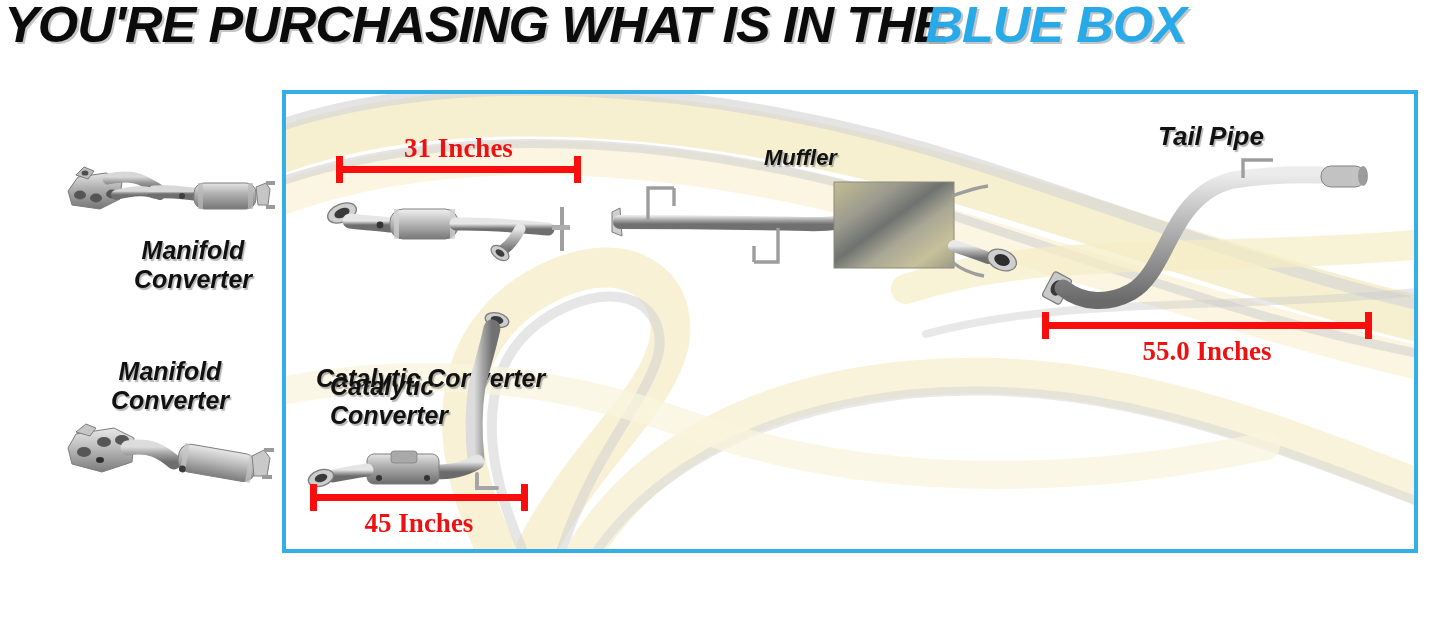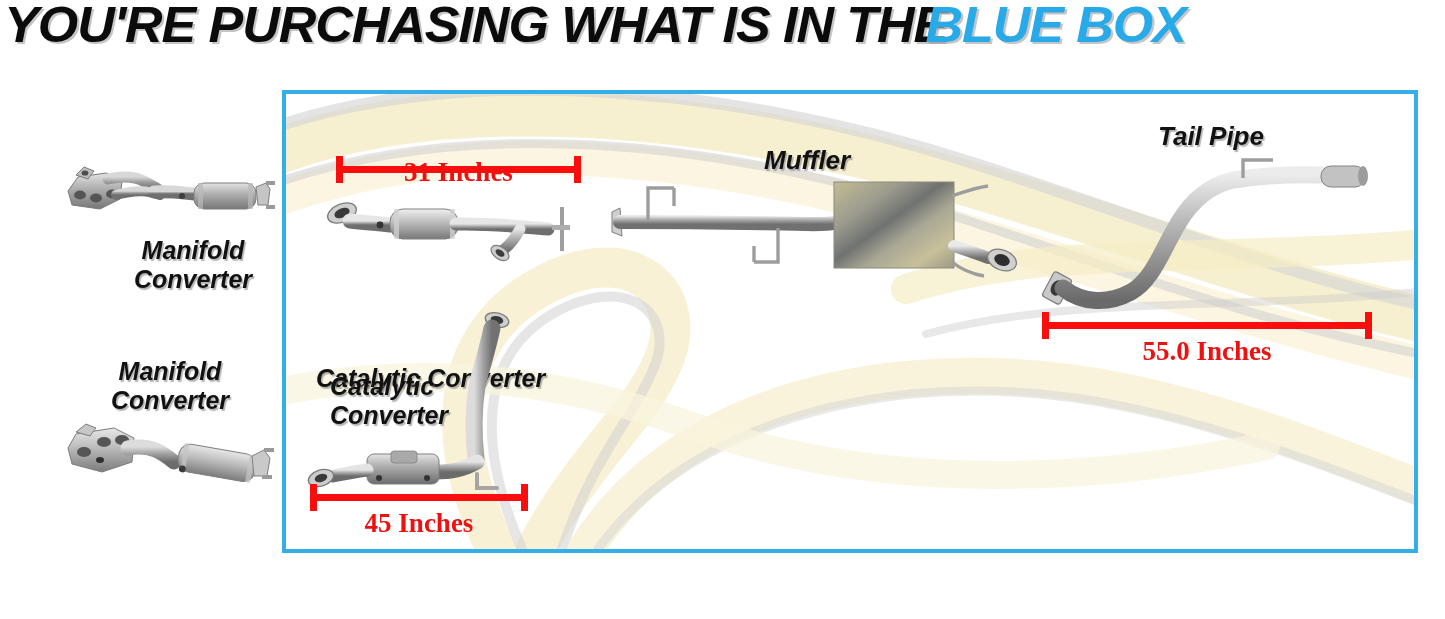--- a/index.html
+++ b/index.html
@@ -51,21 +51,21 @@
   .meas .cap{
     position:absolute;width:7px;height:27px;background:#f90d0d;top:-10px;
   }
   .meas .cap.l{left:0;}
   .meas .cap.r{right:0;}
   .meas .mtxt{
     position:absolute;width:100%;text-align:center;
     font-family:"Liberation Serif",serif;font-weight:bold;
     color:#ee1111;font-size:27px;white-space:nowrap;
   }
-  .meas.above .mtxt{bottom:8px;}
+  .meas.above .mtxt{bottom:32px;}
   .meas.below .mtxt{top:14px;}
 </style>
 </head>
 <body>
 
 <div id="header">
   <span class="title-txt" id="title-black">YOU'RE PURCHASING WHAT IS IN THE</span>
   <span class="title-txt" id="title-blue">BLUE BOX</span>
 </div>
 
@@ -281,21 +281,21 @@
       <path d="M348 72 C360 76 372 80 382 84" stroke="url(#mp1)" stroke-width="12" fill="none" stroke-linecap="round"></path>
       <g transform="rotate(22 396 86)">
         <ellipse cx="396" cy="86" rx="15" ry="10" fill="#cfcfcf" stroke="#7d7d7d" stroke-width="1.3"></ellipse>
         <ellipse cx="396" cy="86" rx="8" ry="5.6" fill="#2e2e2e"></ellipse>
       </g>
 
       <path d="M346 22 C358 18 368 14 382 12" stroke="#9d9d9d" stroke-width="3.4" fill="none"></path>
       <path d="M346 88 C356 96 366 100 378 102" stroke="#9d9d9d" stroke-width="3.4" fill="none"></path>
     </svg>
   </div>
-  <div class="lbl" style="left:478px;top:51px;font-size:26px;font-style:italic;">Muffler</div>
+  <div class="lbl" style="left:478px;top:51px;font-size:22px;font-style:italic;">Muffler</div>
 
   <div class="fig" style="left:735px;top:58px;width:350px;height:160px;">
     <svg width="350" height="160" viewBox="0 0 350 160">
       <defs>
         <linearGradient id="tp1" x1="0" y1="0" x2="0" y2="1">
           <stop offset="0" stop-color="#ececec"></stop>
             <stop offset=".35" stop-color="#bcbcbc"></stop>
           <stop offset=".72" stop-color="#8d8d8d"></stop>
           <stop offset="1" stop-color="#6a6a6a"></stop>
         </linearGradient>

